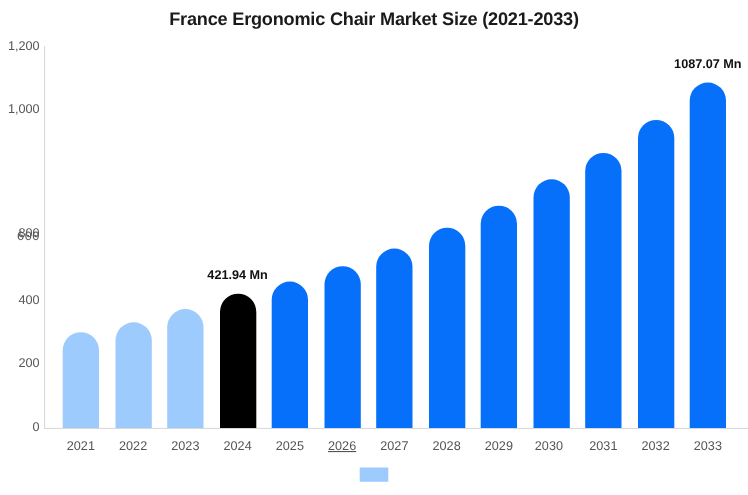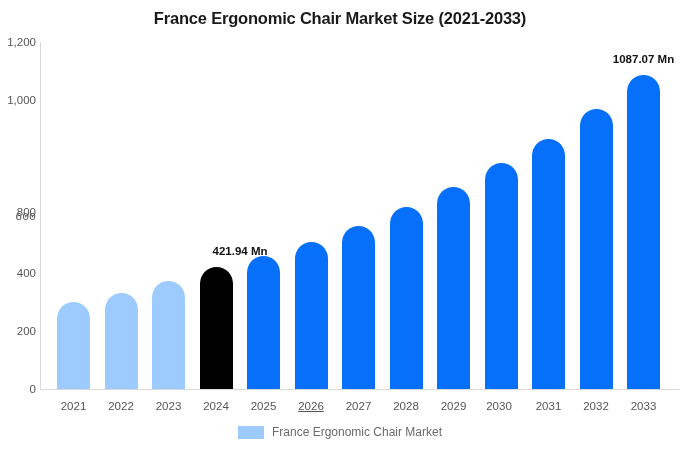--- a/index.html
+++ b/index.html
@@ -209,18 +209,17 @@
       <div class="x-tick" style="left: 406px; color: rgb(85, 85, 85);">2028</div>
       <div class="x-tick" style="left: 453.5px; color: rgb(85, 85, 85);">2029</div>
       <div class="x-tick" style="left: 499px; color: rgb(85, 85, 85);">2030</div>
       <div class="x-tick" style="left: 548.5px; color: rgb(85, 85, 85);">2031</div>
       <div class="x-tick" style="left: 596px; color: rgb(85, 85, 85);">2032</div>
       <div class="x-tick" style="left: 643.5px; color: rgb(85, 85, 85);">2033</div>
     </div>
 
   <div id="legend">
     <div id="legend-swatch" style="background: rgb(158, 203, 253);"></div>
-    <div id="legend-label">France Ergonomic Chair Market</div>
   </div>
 
-<div class="bar-label" style="left: 216px; top: 244.989px; margin-left: 24px;">421.94 Mn</div>
+<div class="bar-label" style="left: 216px; top: 244.989px;">421.94 Mn</div>
     <div class="bar-label" style="left: 643.5px; top: 52.6556px;">1087.07 Mn</div>
   </div>
 
 </body></html>

